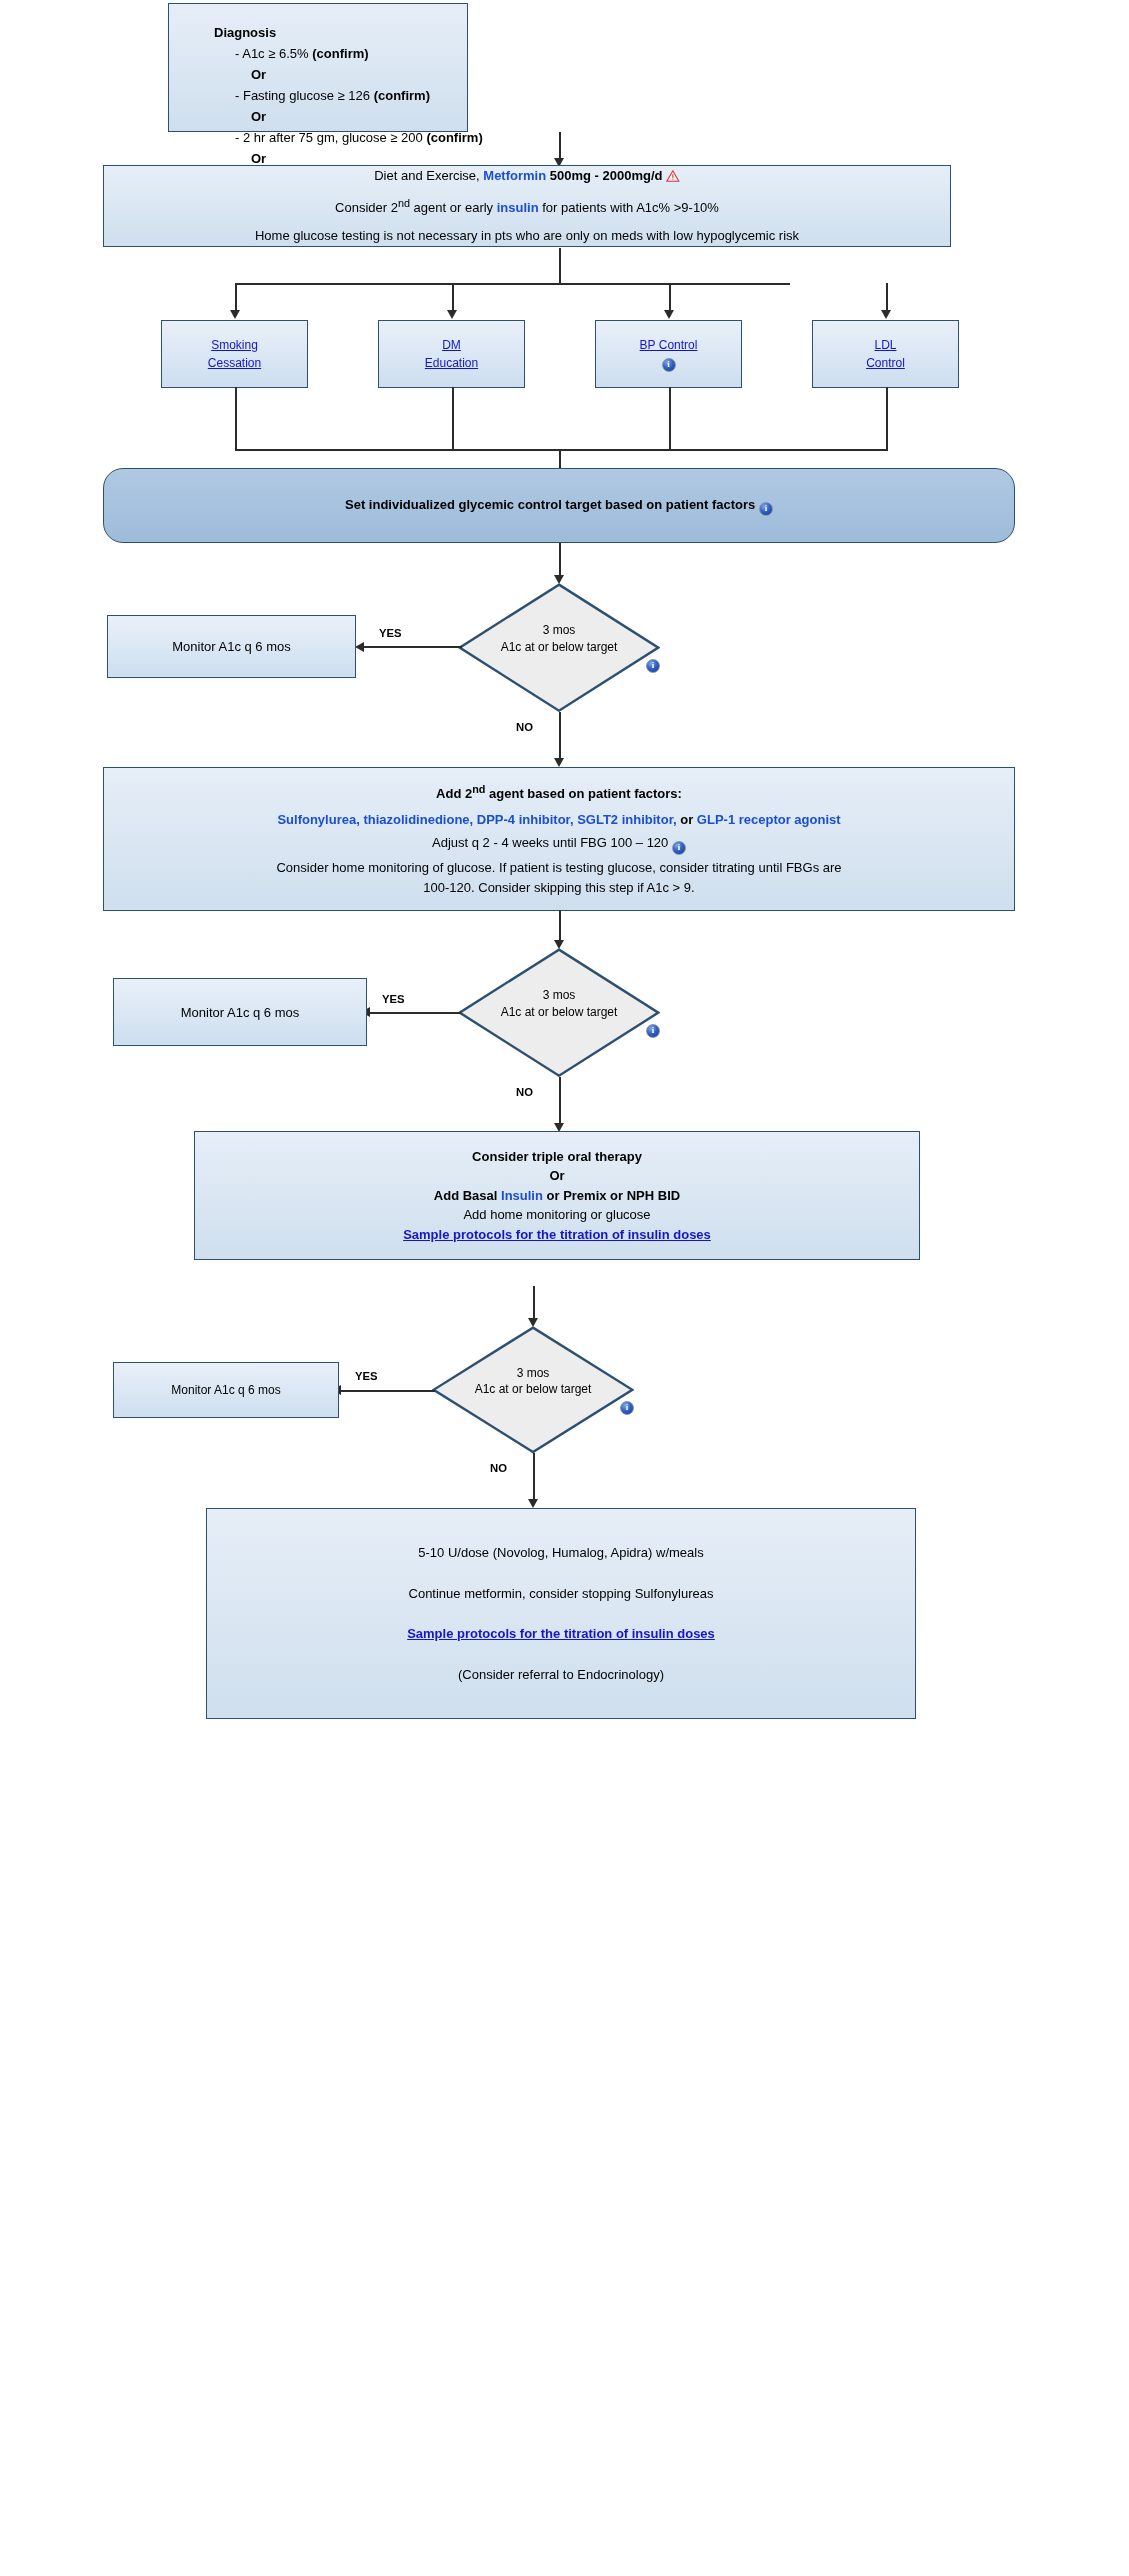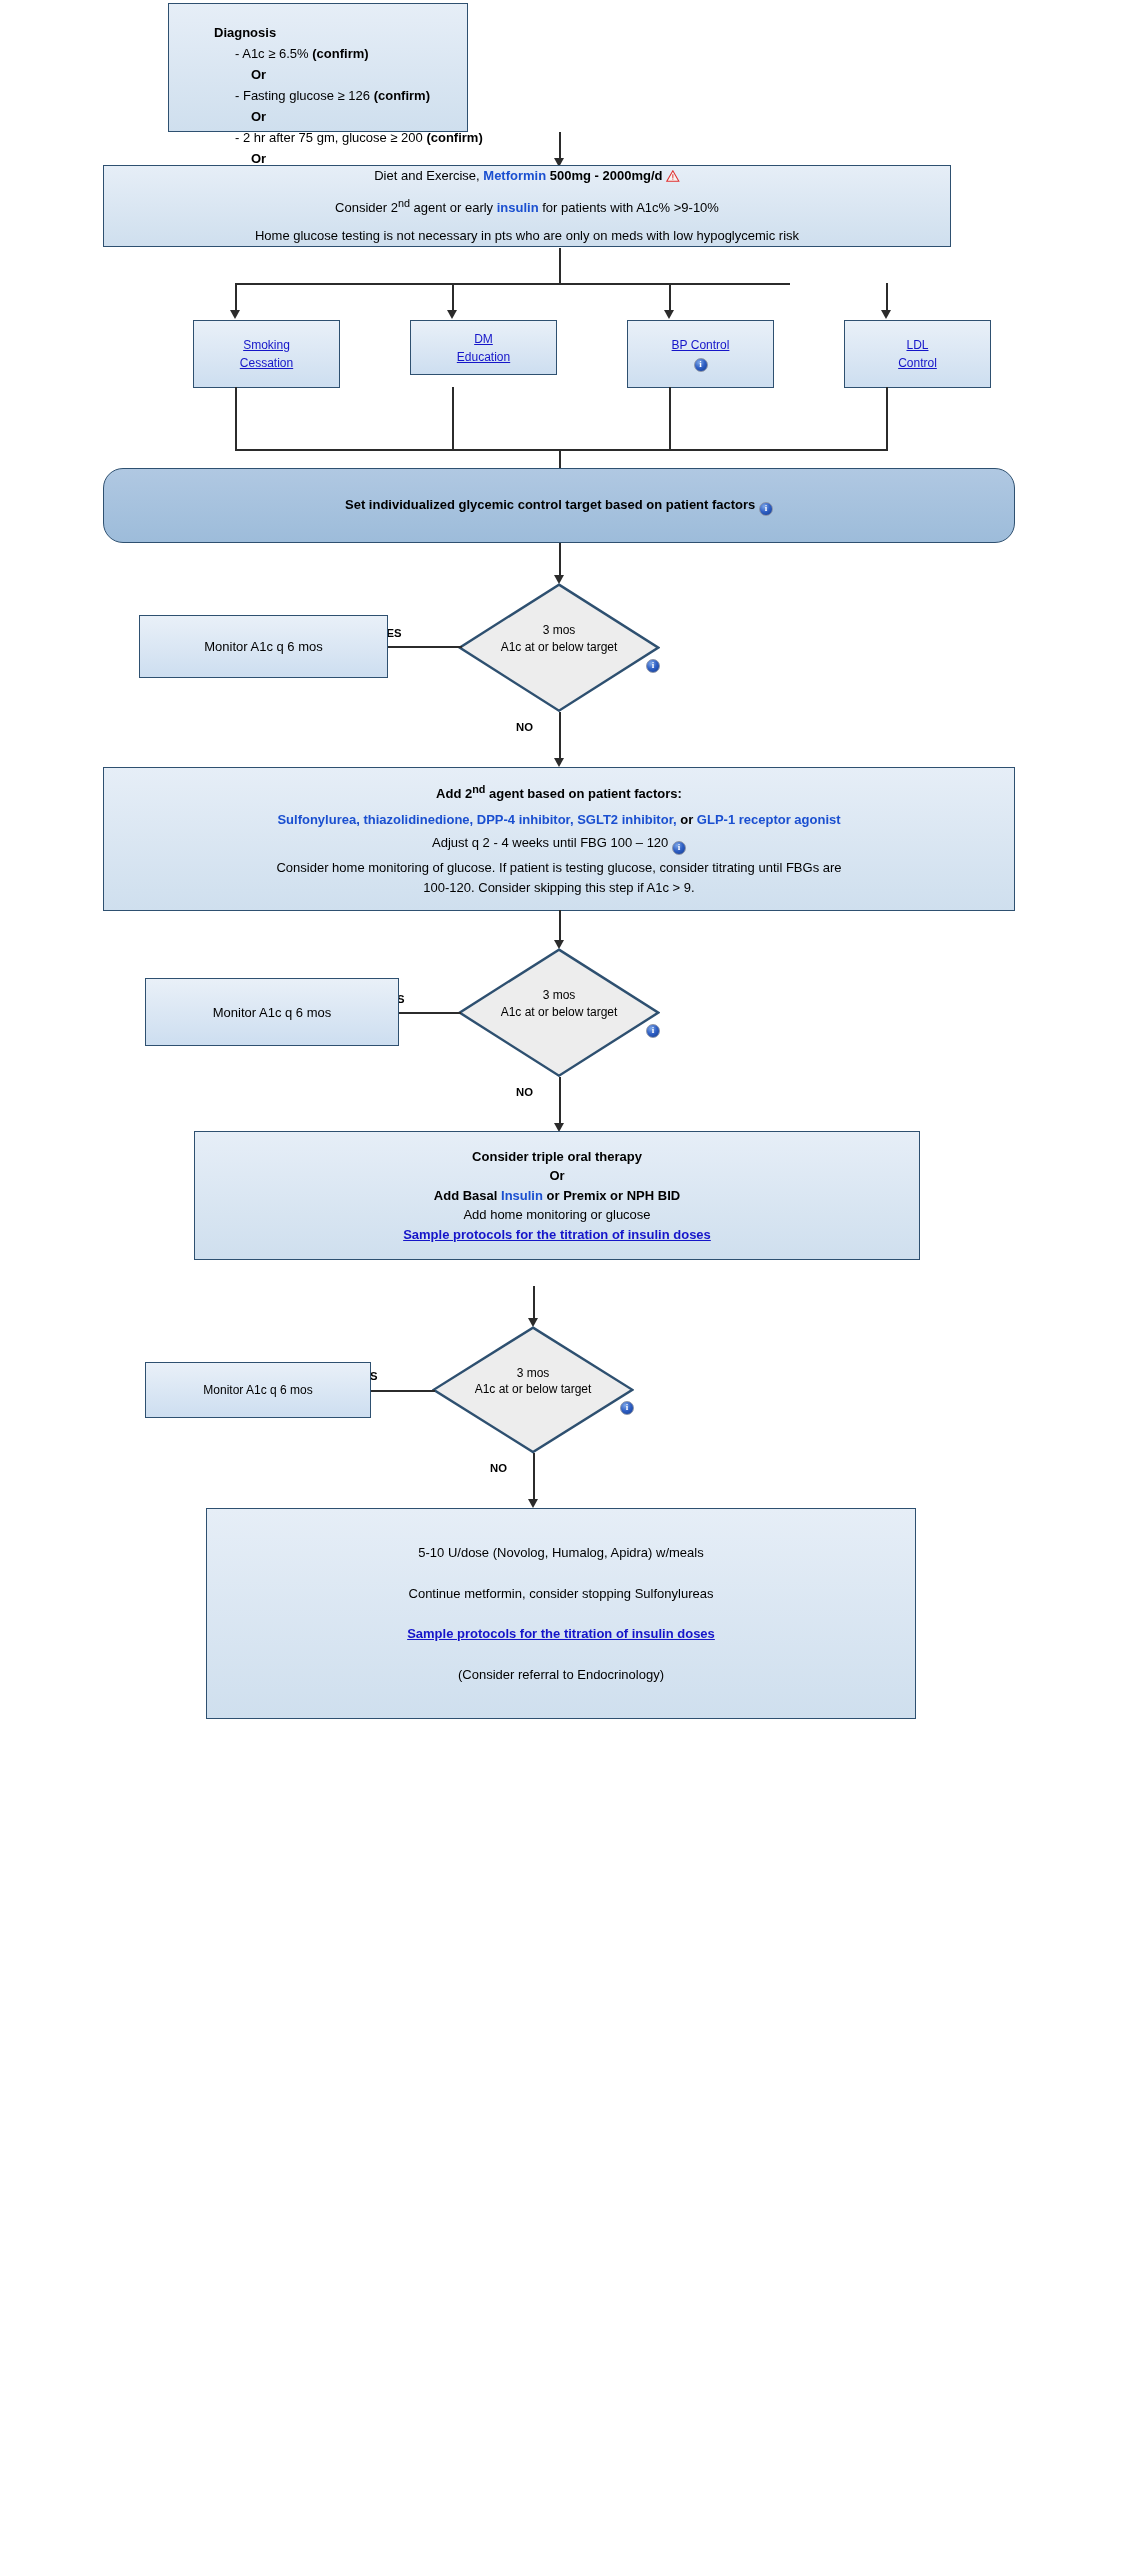--- a/index.html
+++ b/index.html
@@ -27,21 +27,20 @@
     justify-content:center;
     text-align:center;
     color:#000000;
   }
   .node.dark{
     background:linear-gradient(180deg,#b0c8e2 0%, #9dbcda 100%);
     border-radius:20px;
   }
   .node.plainbox{
     background:linear-gradient(180deg,#e9f0f8 0%, #cddef0 100%);
-    margin-left:32px;
   }
   .line{position:absolute;background:#2b2b2b;}
   .vline{width:1.6px;}
   .hline{height:1.6px;}
 
   .arrowhead{
     position:absolute;
     width:0;height:0;
     border-left:5.6px solid transparent;
     border-right:5.6px solid transparent;
@@ -206,21 +205,21 @@
   <div class="line vline" style="left:669px;top:283px;height:31px;"></div>
   <div class="arrowhead" style="left:664px;top:310px;"></div>
   <div class="line vline" style="left:886px;top:283px;height:31px;"></div>
   <div class="arrowhead" style="left:881px;top:310px;"></div>
 
   <div class="node plainbox" style="left:161px;top:320px;width:147px;height:68px;">
     <span class="lnk reg smalllink">Smoking</span>
     <span class="lnk reg smalllink">Cessation</span>
   </div>
 
-  <div class="node plainbox" style="left:378px;top:320px;width:147px;height:55px;">
+  <div class="node plainbox" style="left:378px;top:320px;width:147px;height:68px;">
     <span class="lnk reg smalllink">DM</span>
     <span class="lnk reg smalllink">Education</span>
   </div>
 
   <div class="node plainbox" style="left:595px;top:320px;width:147px;height:68px;">
     <span class="lnk reg smalllink">BP Control</span>
     <span class="infoicon" style="margin-top:4px;">i</span>
   </div>
 
   <div class="node plainbox" style="left:812px;top:320px;width:147px;height:68px;">

